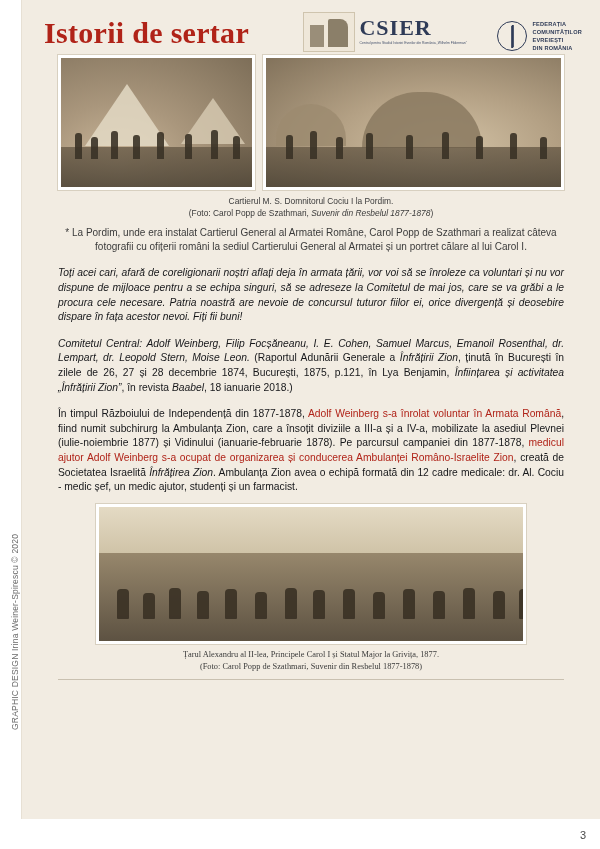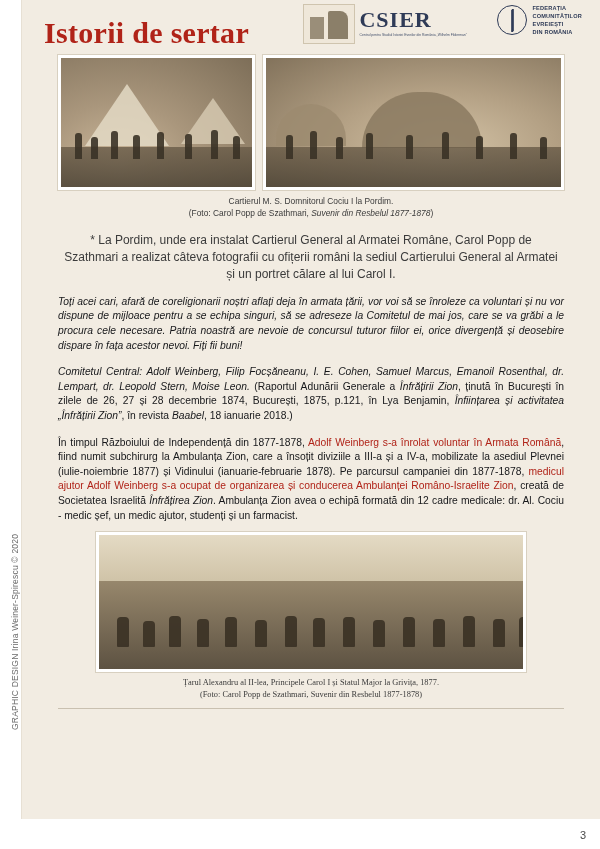--- a/index.html
+++ b/index.html
@@ -55,23 +55,23 @@
     font-weight: bold;
     font-size: 30px;
     color: #b02318;
     letter-spacing: .3px;
     margin-left: 8px;
     margin-top: 2px;
     flex: 0 0 auto;
   }
   .logos {
     position: absolute;
-    right: 4px; top: 4px;
+    right: 4px; top: 12px;
     display: flex;
-    align-items: flex-start;
+    align-items: flex-end;
     gap: 18px;
   }
   .logo-csier { display: flex; align-items: center; gap: 4px; }
   .csier-img {
     width: 52px; height: 40px;
     background:
       linear-gradient(#efe7d9,#efe7d9);
     border: 1px solid #cfc4ae;
     position: relative;
     overflow: hidden;
@@ -200,25 +200,25 @@
   .caption {
     text-align: center;
     font-size: 8.4px;
     color: #3b3b3b;
     line-height: 1.45;
     margin-top: 5px;
     padding: 0 26px;
   }
   .caption .ital { font-style: italic; }
   .caption .note {
-    font-size: 12px;
+    font-size: 10px;
     color: #3b3b3b;
     line-height: 1.4;
     display: block;
-    margin-top: 13px;
+    margin-top: 7px;
   }
   
   .body {
     padding: 0 22px;
     margin-top: 10px;
   }
   p.para {
     margin: 12px 0 9px 0;
     font-size: 10.3px;
     line-height: 1.42;

